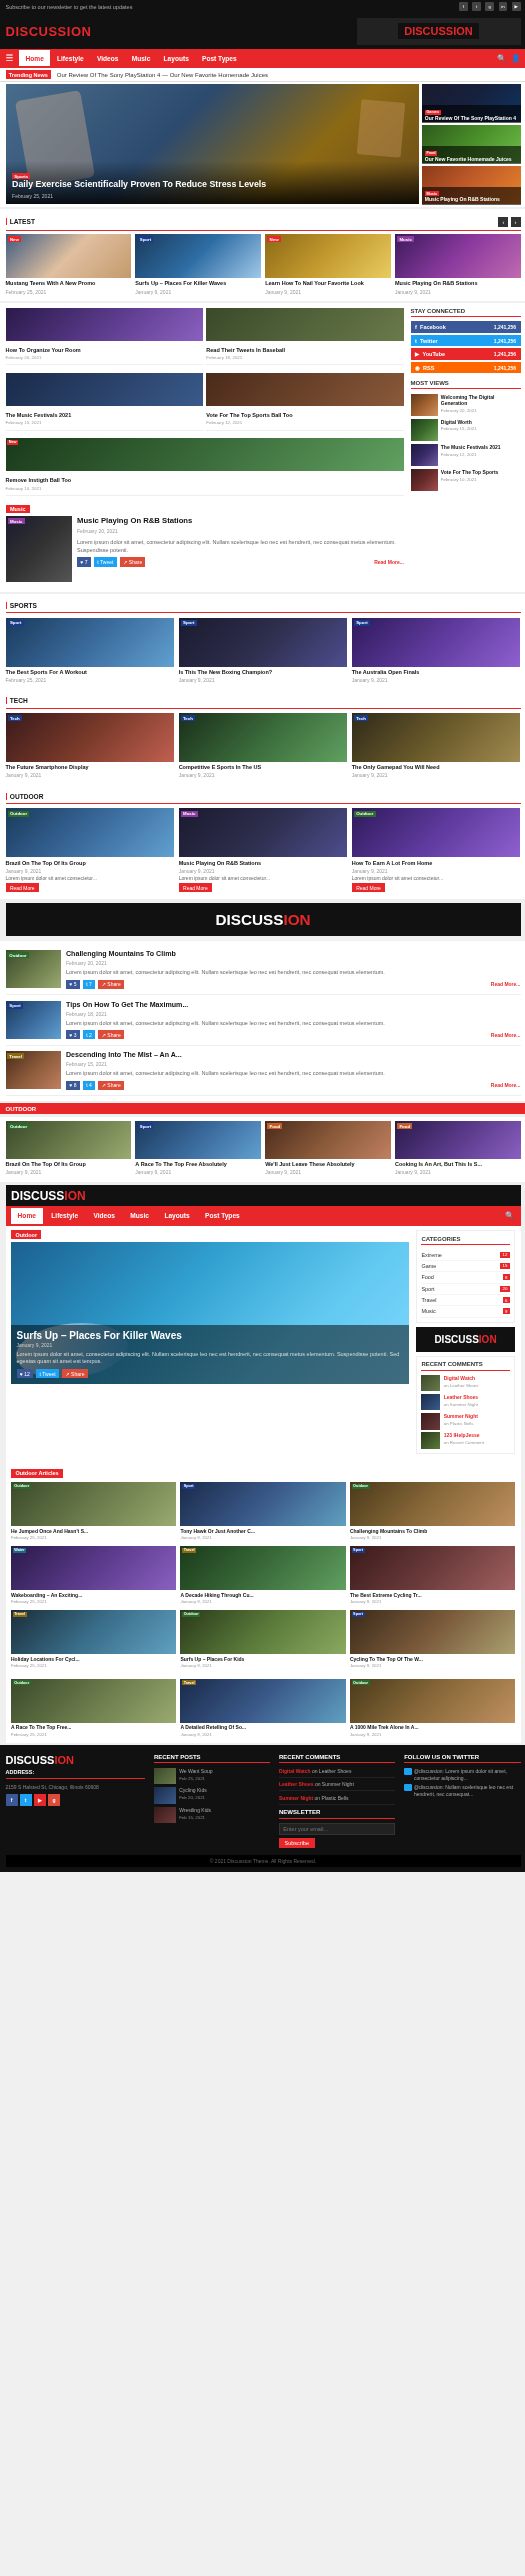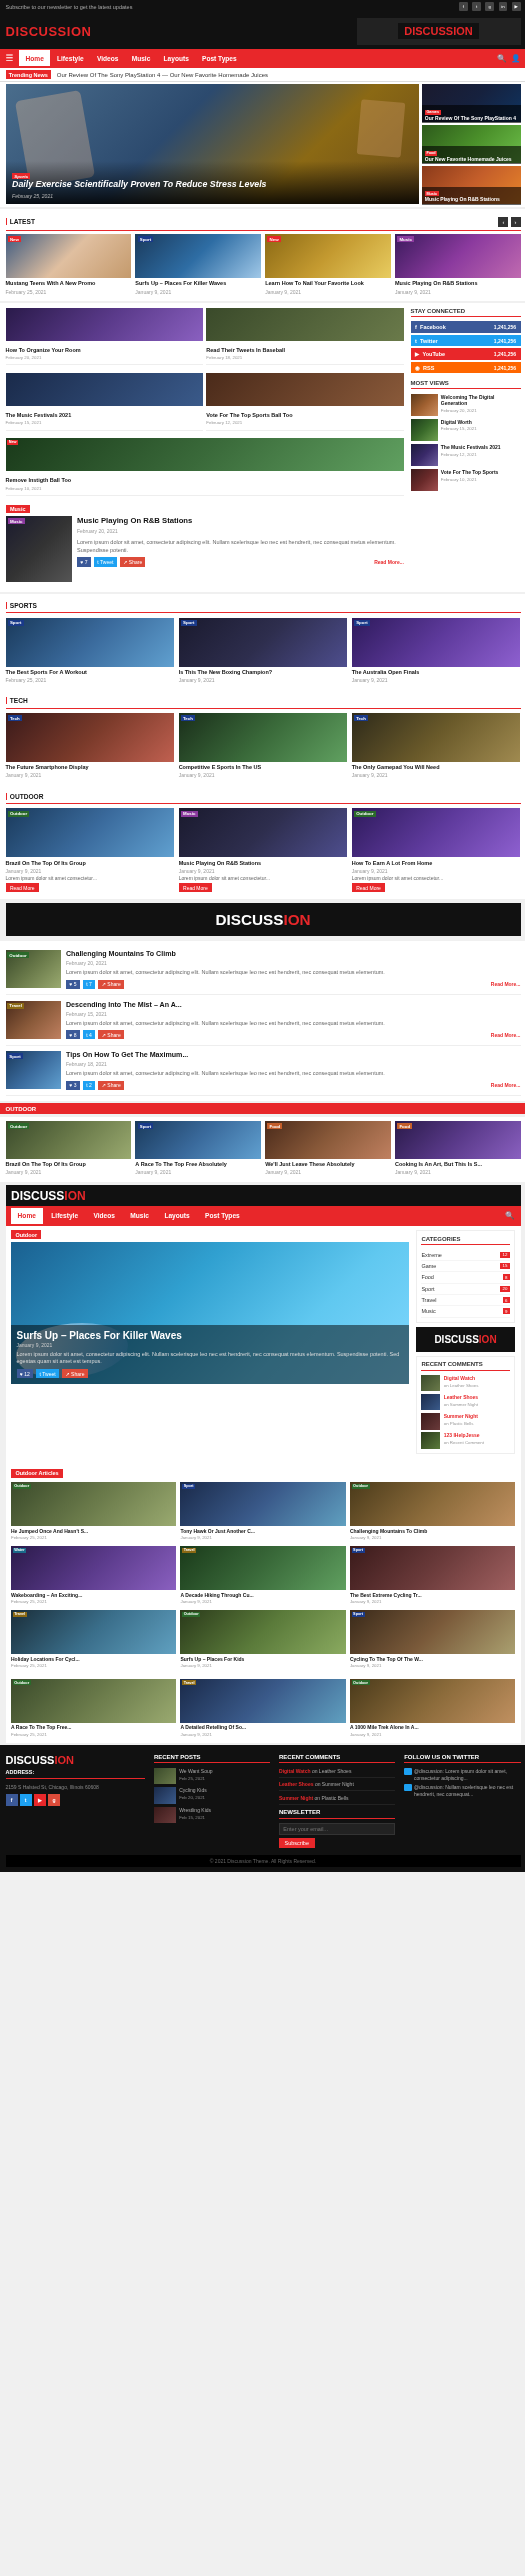--- a/index.html
+++ b/index.html
@@ -25,21 +25,21 @@
     .search-icon-nav { color: #fff; font-size: 7.7px; cursor: pointer; }
 
     .trending-bar { background: #fff; border-bottom: 0.5px solid #ddd; padding: 2.7px 5.5px; display: flex; align-items: center; gap: 5.5px; }
     .trending-label { background: #e8272a; color: #fff; font-size: 5.5px; font-weight: bold; padding: 1.1px 3.3px; white-space: nowrap; }
     .trending-text { font-size: 6px; color: #333; }
 
     
     .hero-section { display: flex; gap: 2.2px; padding: 2.2px 5.5px; background: #fff; }
     .hero-main { flex: 1.6; position: relative; }
     .hero-main-img { width: 100%; height: 120px; background: linear-gradient(135deg, #4a6d8c 0%, #2c4a6e 40%, #8b6914 70%, #6b4c1a 100%); position: relative; overflow: hidden; }
-    .hero-overlay { position: absolute; bottom: 0; left: 0; right: 0; background: linear-gradient(transparent, rgba(0,0,0,0.85)); padding: 11px 6.6px 5.5px; font-style: italic; }
+    .hero-overlay { position: absolute; bottom: 0; left: 0; right: 0; background: linear-gradient(transparent, rgba(0,0,0,0.85)); padding: 11px 6.6px 5.5px; }
     .hero-title { color: #fff; font-size: 8.8px; font-weight: 900; line-height: 1.3; margin-bottom: 2.2px; }
     .hero-date { color: #bbb; font-size: 5px; }
 
     .hero-side { display: flex; flex-direction: column; gap: 2.2px; width: 99px; }
     .hero-side-item { position: relative; flex: 1; }
     .hero-side-img { width: 100%; height: 38px; }
     .hero-side-img.img1 { background: linear-gradient(135deg, #1a1a2e, #16213e, #0f3460); }
     .hero-side-img.img2 { background: linear-gradient(135deg, #2d5a1b, #4a8f2a, #6dbf4a); }
     .hero-side-img.img3 { background: linear-gradient(135deg, #8b3a1a, #c45e2a, #e8852a); }
     .hero-side-overlay { position: absolute; bottom: 0; left: 0; right: 0; background: rgba(0,0,0,0.6); padding: 2.2px 3.3px; }
@@ -635,46 +635,46 @@
       <div class="list-excerpt">Lorem ipsum dolor sit amet, consectetur adipiscing elit. Nullam scelerisque leo nec est hendrerit, nec consequat metus elementum.</div>
       <div class="list-actions">
         <button class="action-btn like">♥ 5</button>
         <button class="action-btn tweet">t 7</button>
         <button class="action-btn share">↗ Share</button>
         <span class="read-more">Read More...</span>
       </div>
     </div>
   </div>
   <div class="list-article">
+    <div class="list-img lai2" style="position:relative;">
+      <span style="position:absolute;top:1.6px;left:1.6px;background:#1a3a8a;color:#fff;font-size:4.4px;padding:0.5px 2.2px;font-weight:bold;">Sport</span>
+    </div>
+    <div class="list-body">
+      <div class="list-title">Tips On How To Get The Maximum...</div>
+      <div class="list-date">February 18, 2021</div>
+      <div class="list-excerpt">Lorem ipsum dolor sit amet, consectetur adipiscing elit. Nullam scelerisque leo nec est hendrerit, nec consequat metus elementum.</div>
+      <div class="list-actions">
+        <button class="action-btn like">♥ 3</button>
+        <button class="action-btn tweet">t 2</button>
+        <button class="action-btn share">↗ Share</button>
+        <span class="read-more">Read More...</span>
+      </div>
+    </div>
+  </div>
+  <div class="list-article">
     <div class="list-img lai3" style="position:relative;">
       <span style="position:absolute;top:1.6px;left:1.6px;background:#8b6914;color:#fff;font-size:4.4px;padding:0.5px 2.2px;font-weight:bold;">Travel</span>
     </div>
     <div class="list-body">
       <div class="list-title">Descending Into The Mist – An A...</div>
       <div class="list-date">February 15, 2021</div>
       <div class="list-excerpt">Lorem ipsum dolor sit amet, consectetur adipiscing elit. Nullam scelerisque leo nec est hendrerit, nec consequat metus elementum.</div>
       <div class="list-actions">
         <button class="action-btn like">♥ 8</button>
         <button class="action-btn tweet">t 4</button>
-        <button class="action-btn share">↗ Share</button>
-        <span class="read-more">Read More...</span>
-      </div>
-    </div>
-  </div>
-  <div class="list-article">
-    <div class="list-img lai2" style="position:relative;">
-      <span style="position:absolute;top:1.6px;left:1.6px;background:#1a3a8a;color:#fff;font-size:4.4px;padding:0.5px 2.2px;font-weight:bold;">Sport</span>
-    </div>
-    <div class="list-body">
-      <div class="list-title">Tips On How To Get The Maximum...</div>
-      <div class="list-date">February 18, 2021</div>
-      <div class="list-excerpt">Lorem ipsum dolor sit amet, consectetur adipiscing elit. Nullam scelerisque leo nec est hendrerit, nec consequat metus elementum.</div>
-      <div class="list-actions">
-        <button class="action-btn like">♥ 3</button>
-        <button class="action-btn tweet">t 2</button>
         <button class="action-btn share">↗ Share</button>
         <span class="read-more">Read More...</span>
       </div>
     </div>
   </div>
 </div>
 
 <div class="orange-section">
   <span class="orange-title">Outdoor</span>
 </div>

